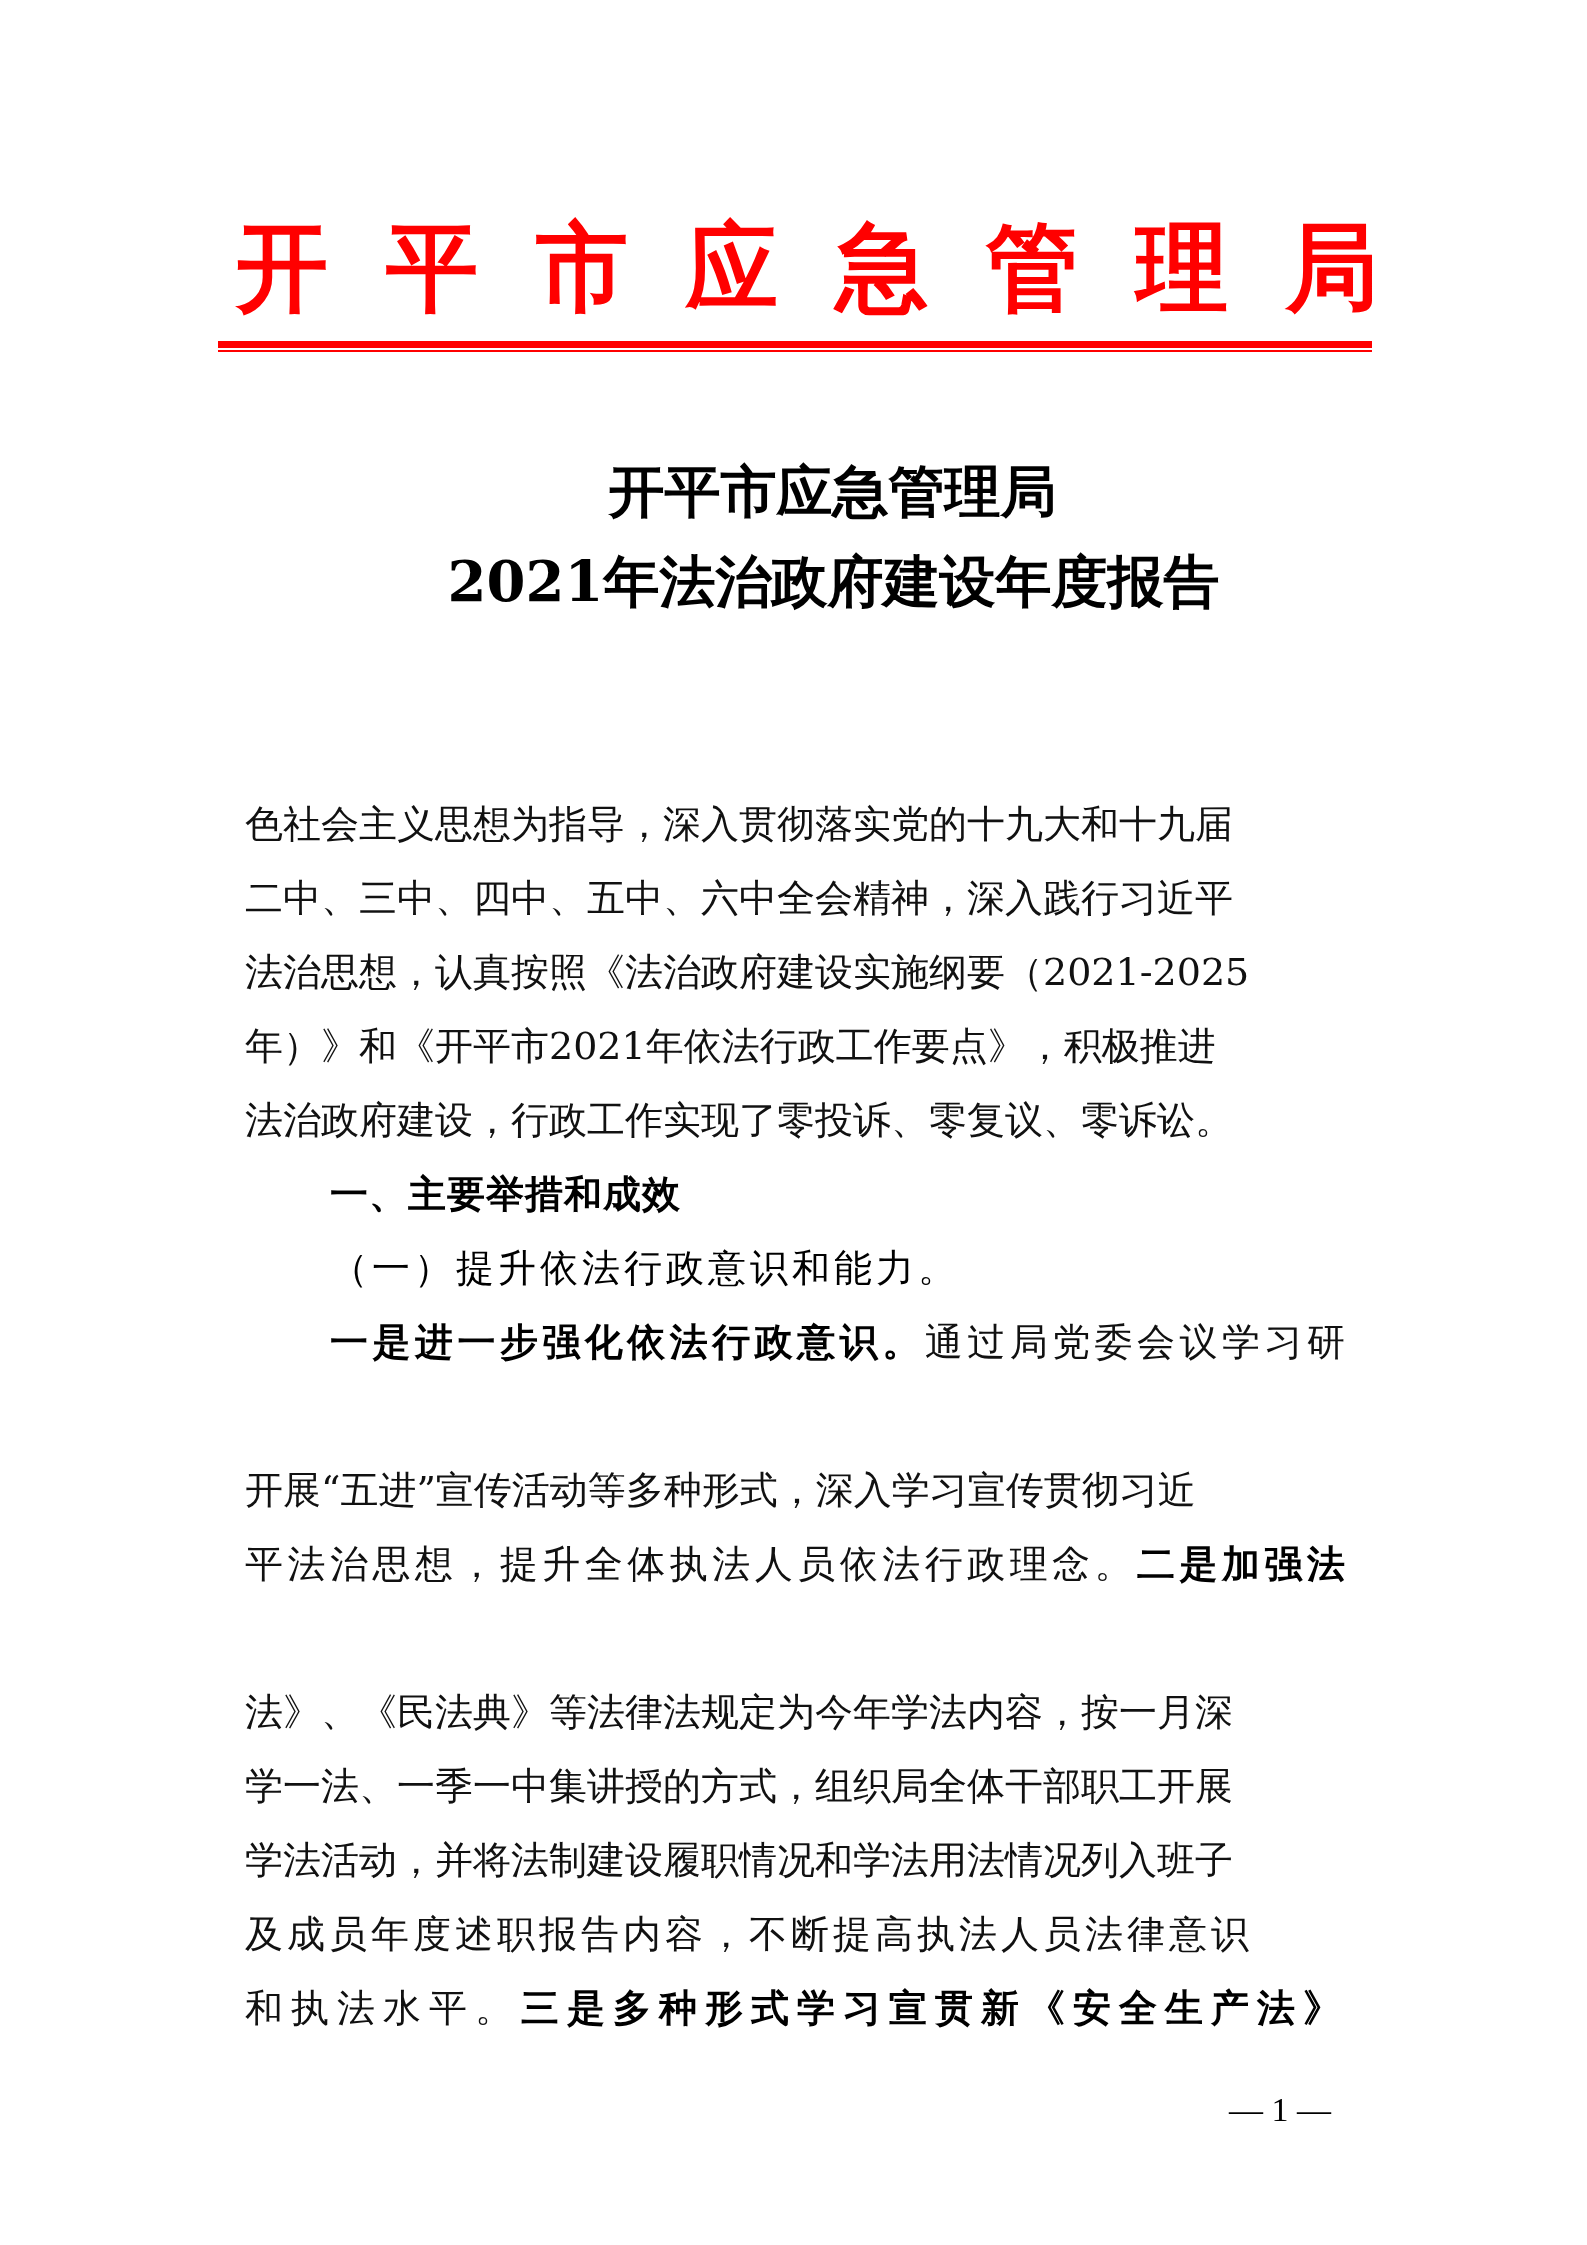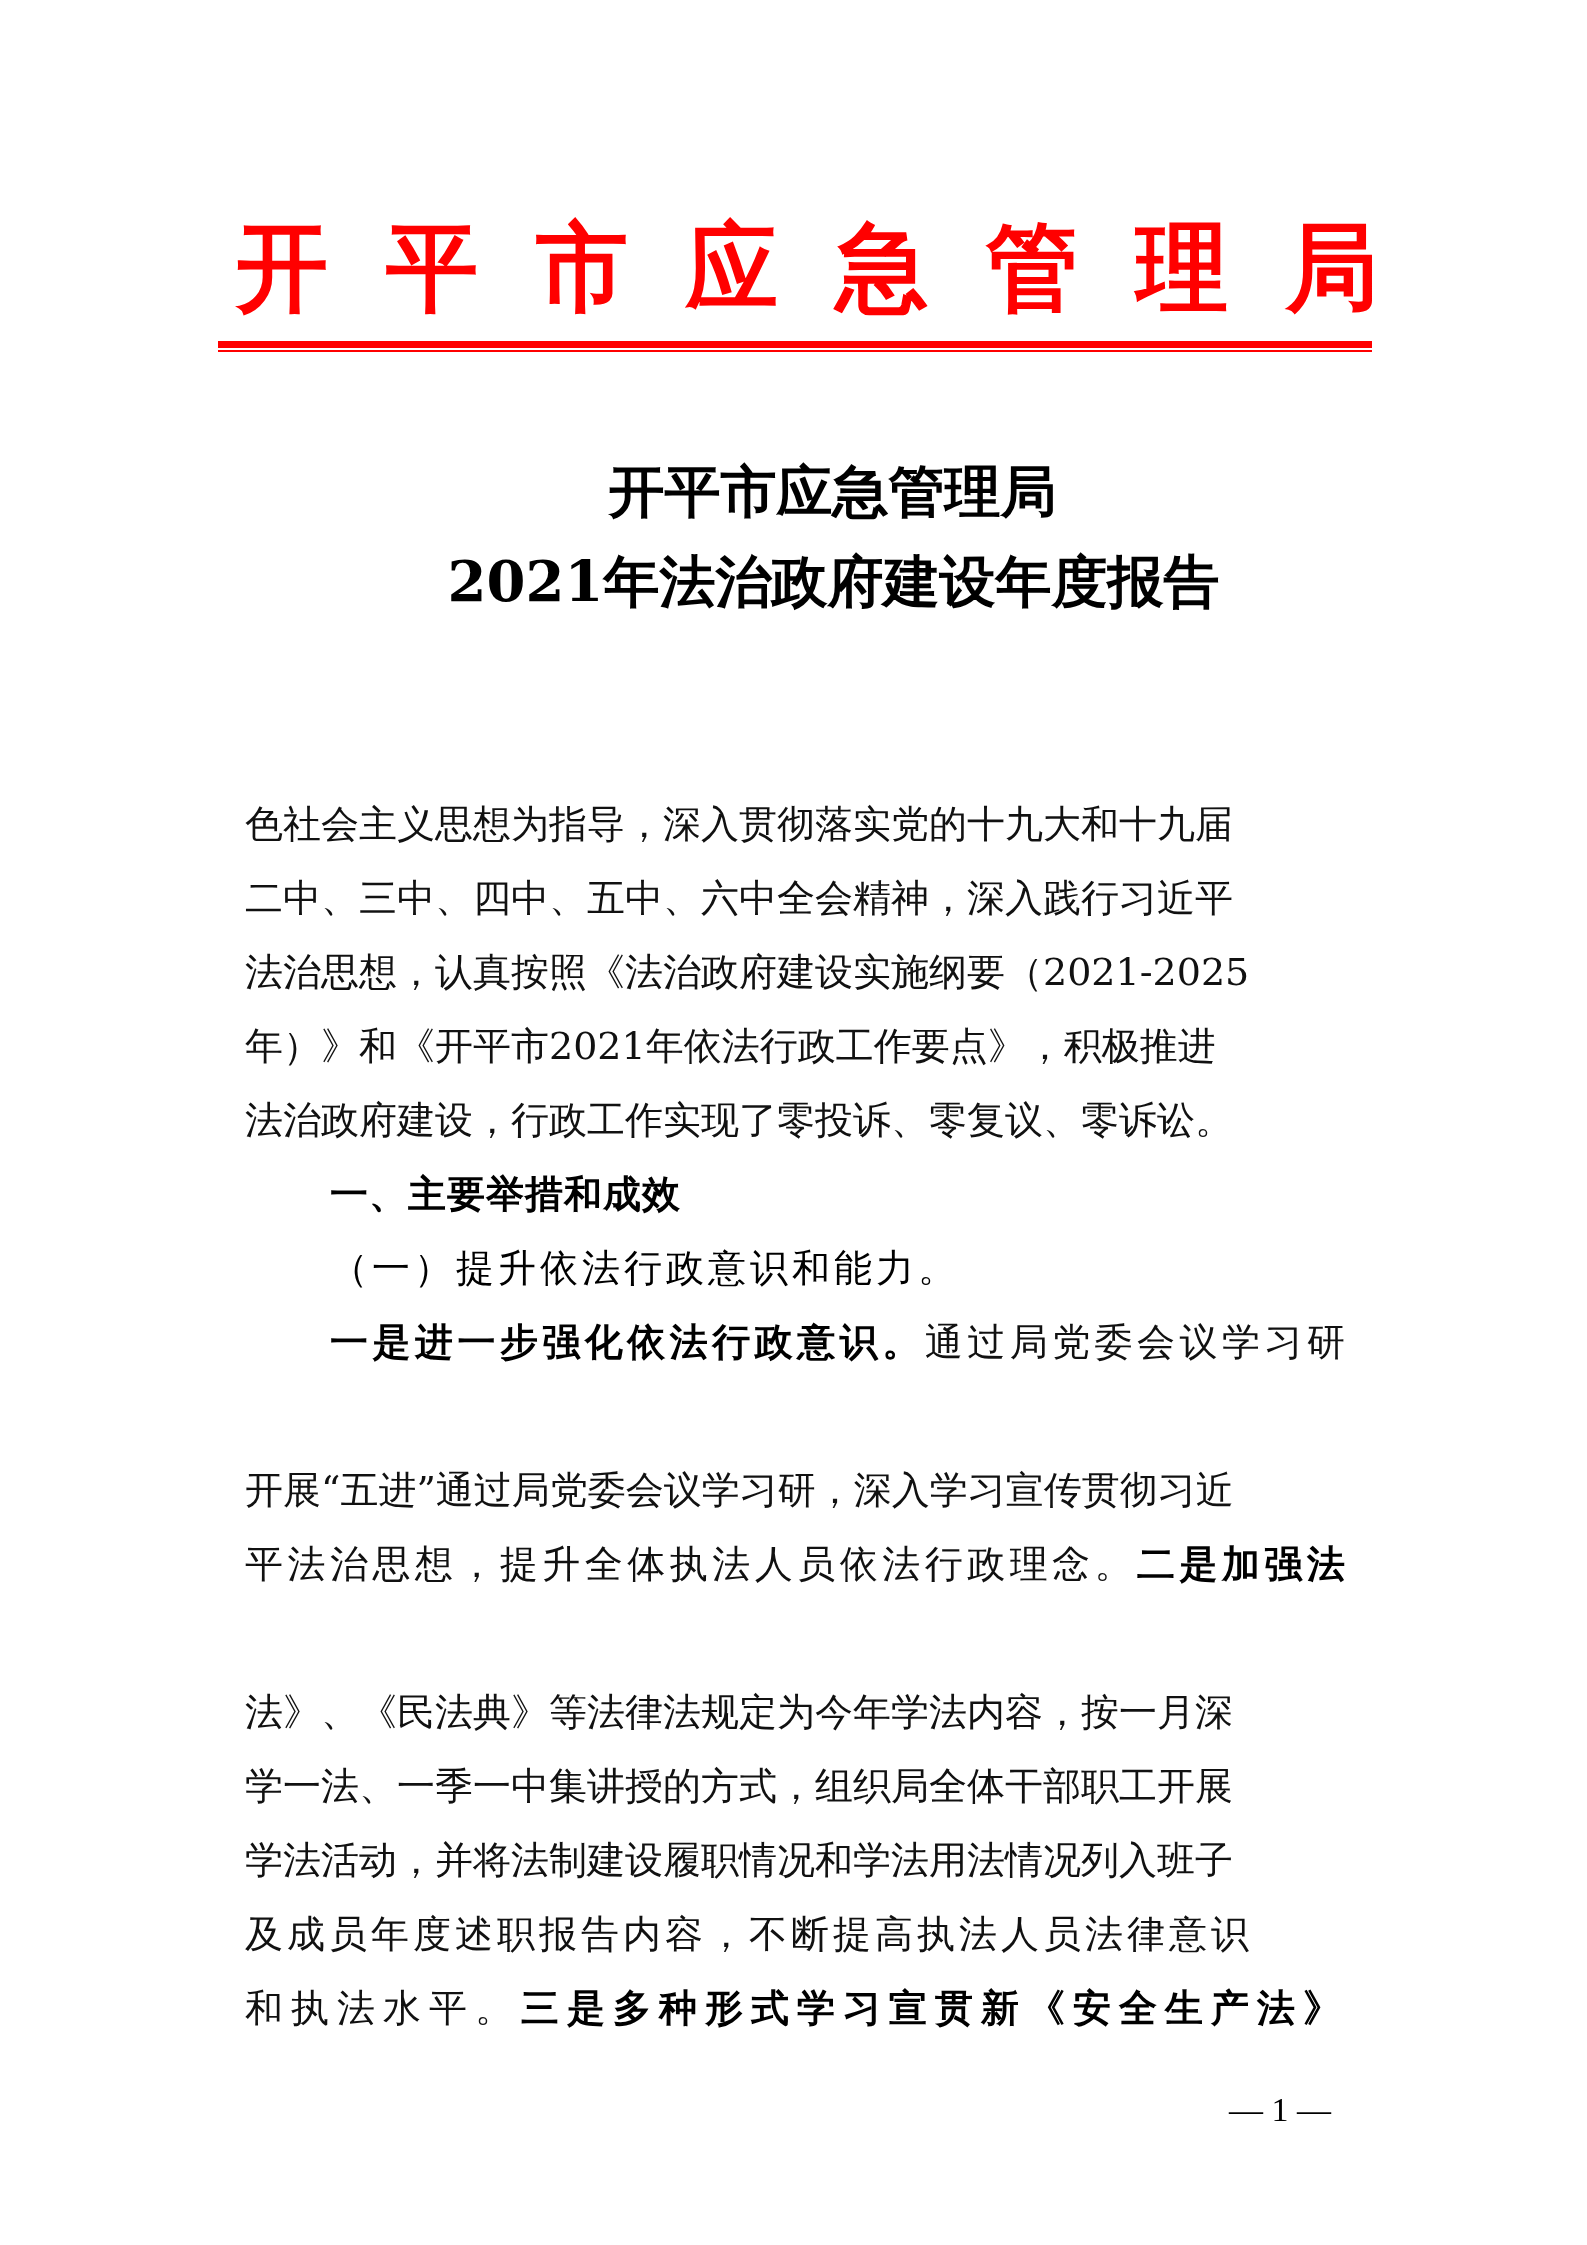--- a/index.html
+++ b/index.html
@@ -156,21 +156,21 @@
   <div class="line" style="top:1092px;">法治政府建设，行政工作实现了零投诉、零复议、零诉讼。</div>
 
   <div class="heading-1" style="top:1166px;">一、主要举措和成效</div>
   <div class="heading-2" style="top:1240px;">（一）提升依法行政意识和能力。</div>
 
   <div class="line indent" style="top:1314px; justify-content:flex-start;">
     <span style="display:block; width:100%; text-align:justify; text-align-last:justify;">
       <span class="bold">一是进一步强化依法行政意识。</span><span>通过局党委会议学习研</span>
     </span>
   </div>
-  <div class="line" style="top:1462px;">开展“五进”通过局党委会议学习研，深入学习宣传贯彻习近</div>
+  <div class="line" style="top:1462px;">开展“五进”宣传活动等多种形式，深入学习宣传贯彻习近</div>
   <div class="line" style="top:1536px; justify-content:flex-start;">
     <span style="display:block; width:100%; text-align:justify; text-align-last:justify;">
       <span>平法治思想，提升全体执法人员依法行政理念。</span><span class="bold">二是加强法</span>
     </span>
   </div>
   <div class="line" style="top:1684px;">法》、《民法典》等法律法规定为今年学法内容，按一月深</div>
   <div class="line" style="top:1758px;">学一法、一季一中集讲授的方式，组织局全体干部职工开展</div>
   <div class="line" style="top:1832px;">学法活动，并将法制建设履职情况和学法用法情况列入班子</div>
   <div class="line" style="top:1906px; letter-spacing:4px;">及成员年度述职报告内容，不断提高执法人员法律意识</div>
   <div class="line" style="top:1980px; justify-content:flex-start;">

